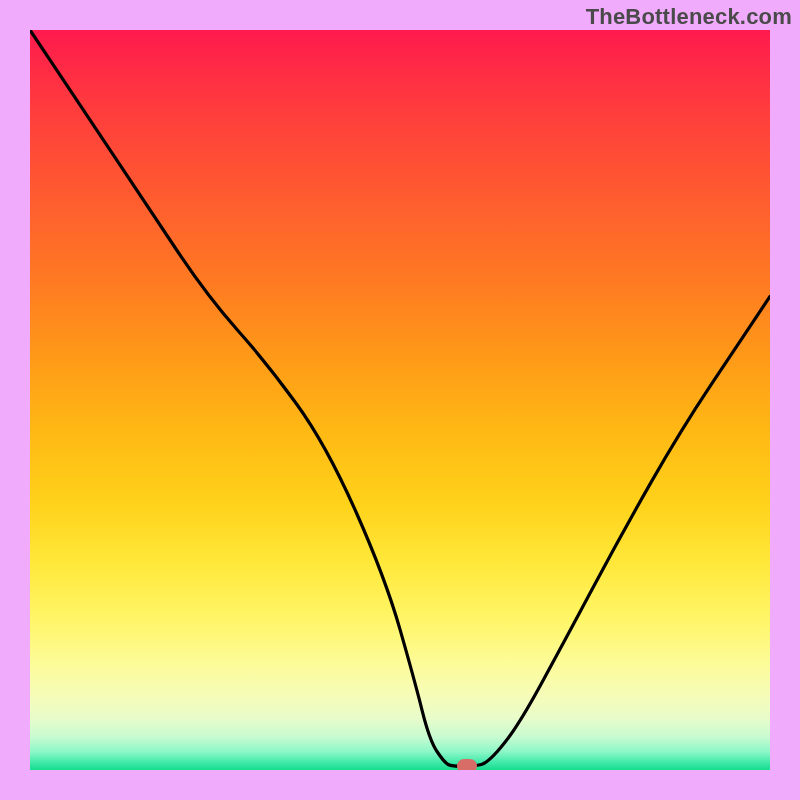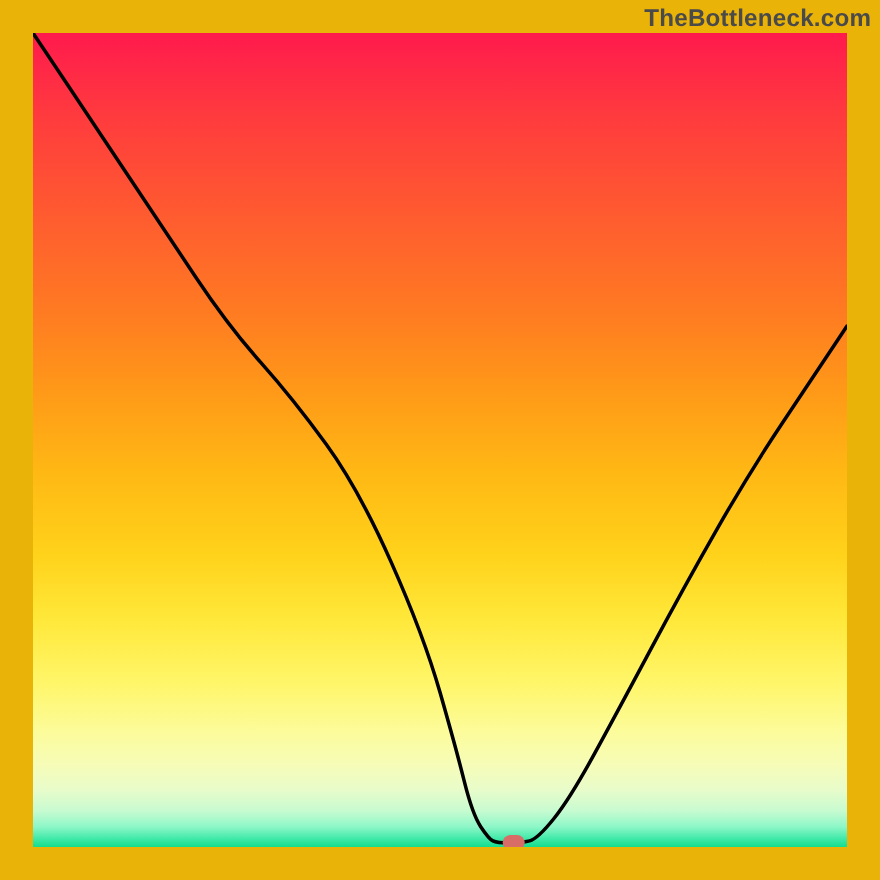--- a/index.html
+++ b/index.html
@@ -8,21 +8,21 @@
     background: #000;
     width: 800px;
     height: 800px;
     overflow: hidden;
     font-family: Arial, Helvetica, sans-serif;
   }
   .frame {
     position: relative;
     width: 800px;
     height: 800px;
-    background: #eab308;
+    background: #f0abfc;
   }
   .watermark {
     position: absolute;
     top: 4px;
     right: 8px;
     color: #4a4a4a;
     font-size: 22px;
     font-weight: 600;
     letter-spacing: 0.2px;
     z-index: 5;

